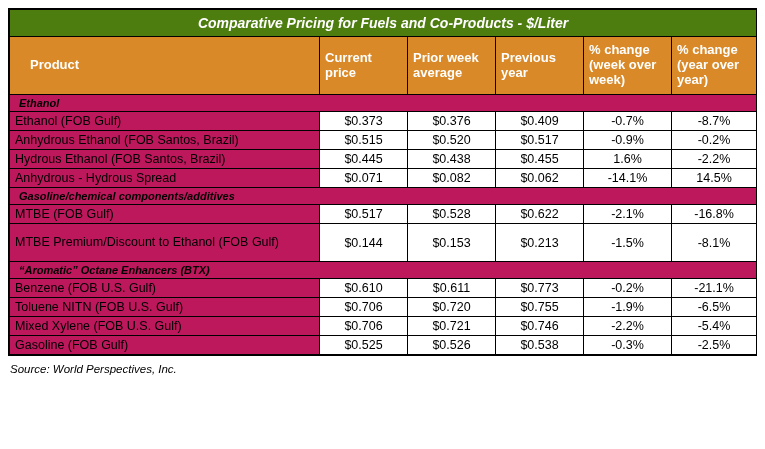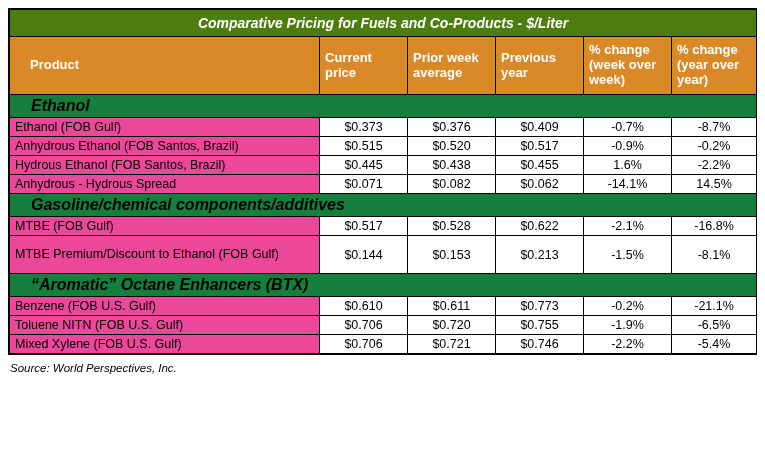--- a/index.html
+++ b/index.html
@@ -58,31 +58,31 @@
     vertical-align: middle;
     height: 58px;
     line-height: 1.15;
   }
   tr.header-row td.product-head {
     text-align: left;
     padding-left: 20px;
   }
   
   tr.section-row td {
-    background: #15803d;
+    background: #be185d;
     font-weight: bold;
     font-style: italic;
-    font-size: 16px;
-    text-align: left;
-    padding: 2px 21px;
+    font-size: 11px;
+    text-align: left;
+    padding: 2px 9px;
   }
   
   tr.data-row td.label {
     text-align: left;
-    background: #ec4899;
+    background: #be185d;
     height: 19px;
   }
   tr.data-row td.num {
     text-align: center;
     background: #ffffff;
   }
   tr.data-row.tall td {
     height: 38px;
     vertical-align: middle;
   }
@@ -206,17 +206,25 @@
           <td class="num">-6.5%</td>
         </tr>
         <tr class="data-row">
           <td class="label">Mixed Xylene (FOB U.S. Gulf)</td>
           <td class="num">$0.706</td>
           <td class="num">$0.721</td>
           <td class="num">$0.746</td>
           <td class="num">-2.2%</td>
           <td class="num">-5.4%</td>
         </tr>
+        <tr class="data-row">
+          <td class="label">Gasoline (FOB Gulf)</td>
+          <td class="num">$0.525</td>
+          <td class="num">$0.526</td>
+          <td class="num">$0.538</td>
+          <td class="num">-0.3%</td>
+          <td class="num">-2.5%</td>
+        </tr>
       </tbody>
     </table>
   </div>
   <div class="source">Source: World Perspectives, Inc.</div>
 </div>
 
 </body></html>

